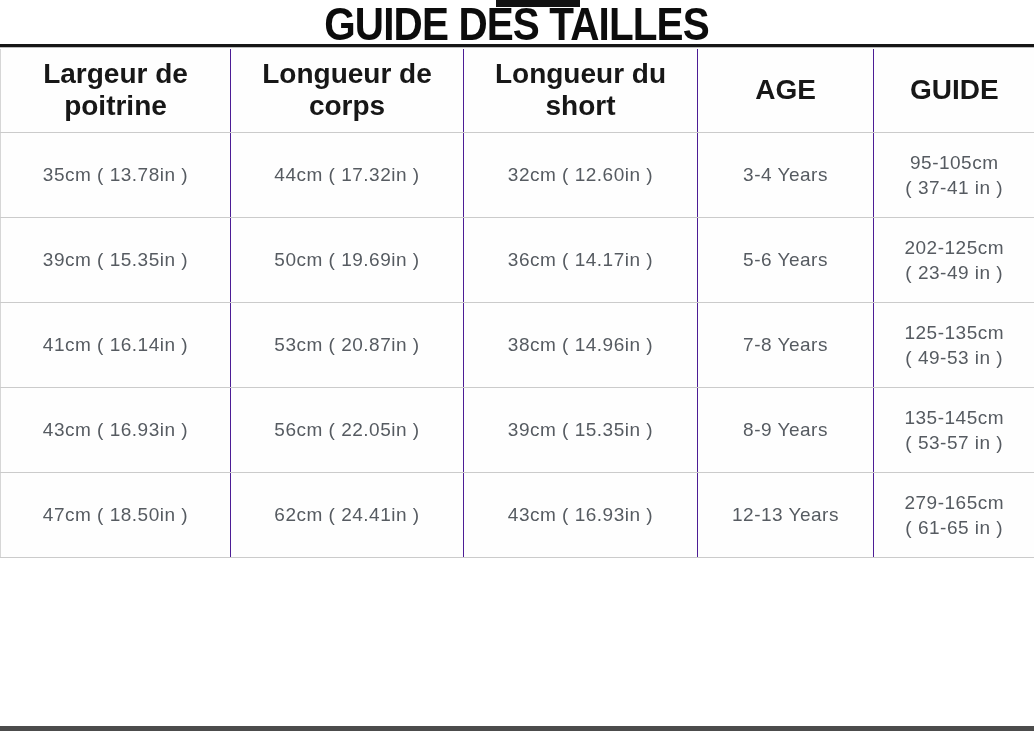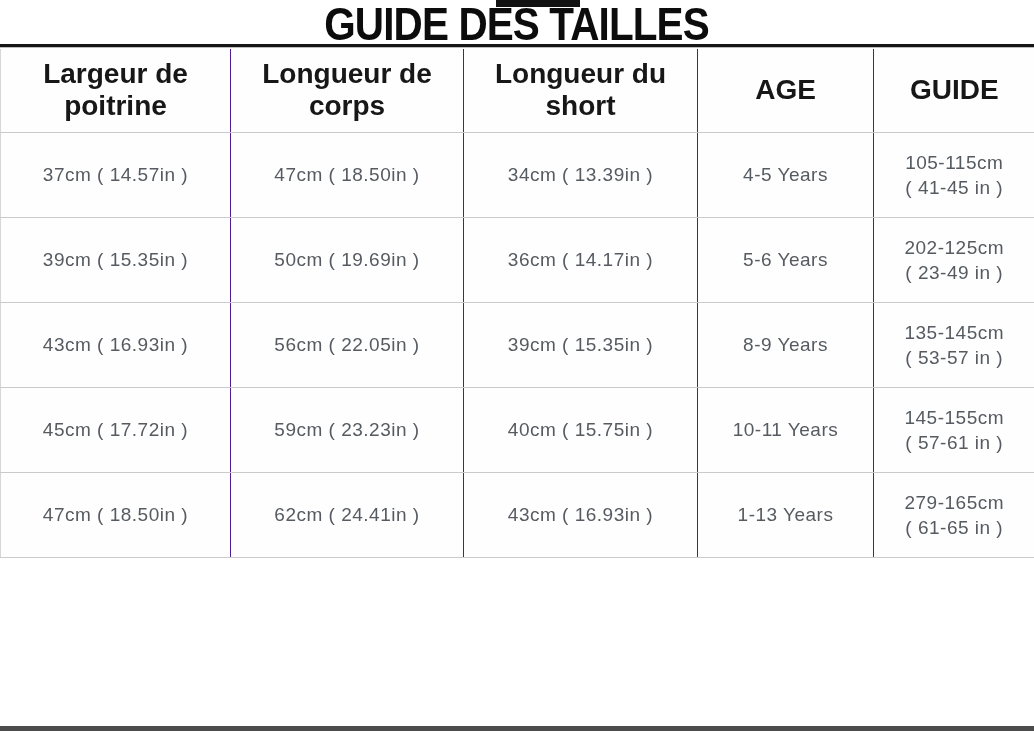--- a/index.html
+++ b/index.html
@@ -127,64 +127,64 @@
       <tr>
         <th>Largeur de poitrine</th>
         <th>Longueur de corps</th>
         <th>Longueur du short</th>
         <th>AGE</th>
         <th>GUIDE</th>
       </tr>
     </thead>
     <tbody>
       <tr>
-        <td>37cm ( 14.57in )</td>
-        <td>47cm ( 18.50in )</td>
-        <td>34cm ( 13.39in )</td>
-        <td>4-5 Years</td>
+        <td>35cm ( 13.78in )</td>
+        <td>44cm ( 17.32in )</td>
+        <td>32cm ( 12.60in )</td>
+        <td>3-4 Years</td>
         <td class="taille-cell">
-          <div class="line">105-115cm</div>
-          <div class="line">( 41-45 in )</div>
+          <div class="line">95-105cm</div>
+          <div class="line">( 37-41 in )</div>
         </td>
       </tr>
       <tr>
         <td>39cm ( 15.35in )</td>
         <td>50cm ( 19.69in )</td>
         <td>36cm ( 14.17in )</td>
         <td>5-6 Years</td>
         <td class="taille-cell">
           <div class="line">202-125cm</div>
           <div class="line">( 23-49 in )</div>
         </td>
       </tr>
       <tr>
+        <td>41cm ( 16.14in )</td>
+        <td>53cm ( 20.87in )</td>
+        <td>38cm ( 14.96in )</td>
+        <td>7-8 Years</td>
+        <td class="taille-cell">
+          <div class="line">125-135cm</div>
+          <div class="line">( 49-53 in )</div>
+        </td>
+      </tr>
+      <tr>
         <td>43cm ( 16.93in )</td>
         <td>56cm ( 22.05in )</td>
         <td>39cm ( 15.35in )</td>
         <td>8-9 Years</td>
         <td class="taille-cell">
           <div class="line">135-145cm</div>
           <div class="line">( 53-57 in )</div>
         </td>
       </tr>
       <tr>
-        <td>45cm ( 17.72in )</td>
-        <td>59cm ( 23.23in )</td>
-        <td>40cm ( 15.75in )</td>
-        <td>10-11 Years</td>
-        <td class="taille-cell">
-          <div class="line">145-155cm</div>
-          <div class="line">( 57-61 in )</div>
-        </td>
-      </tr>
-      <tr>
         <td>47cm ( 18.50in )</td>
         <td>62cm ( 24.41in )</td>
         <td>43cm ( 16.93in )</td>
-        <td>1-13 Years</td>
+        <td>12-13 Years</td>
         <td class="taille-cell">
           <div class="line">279-165cm</div>
           <div class="line">( 61-65 in )</div>
         </td>
       </tr>
     </tbody>
   </table>
 
   <div class="bottom-rule"></div>
 

